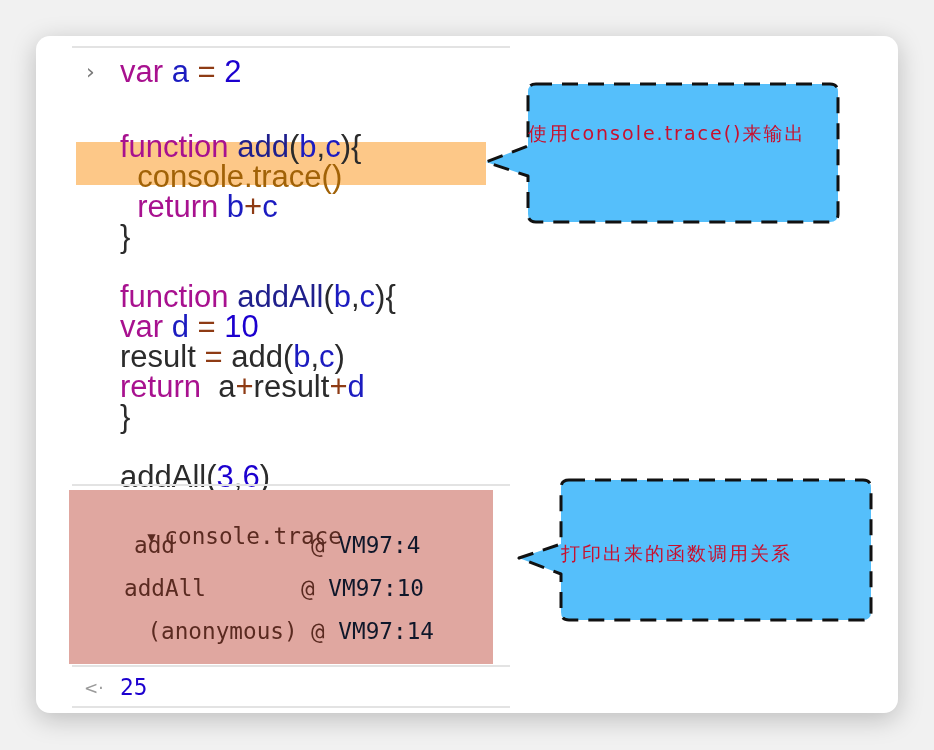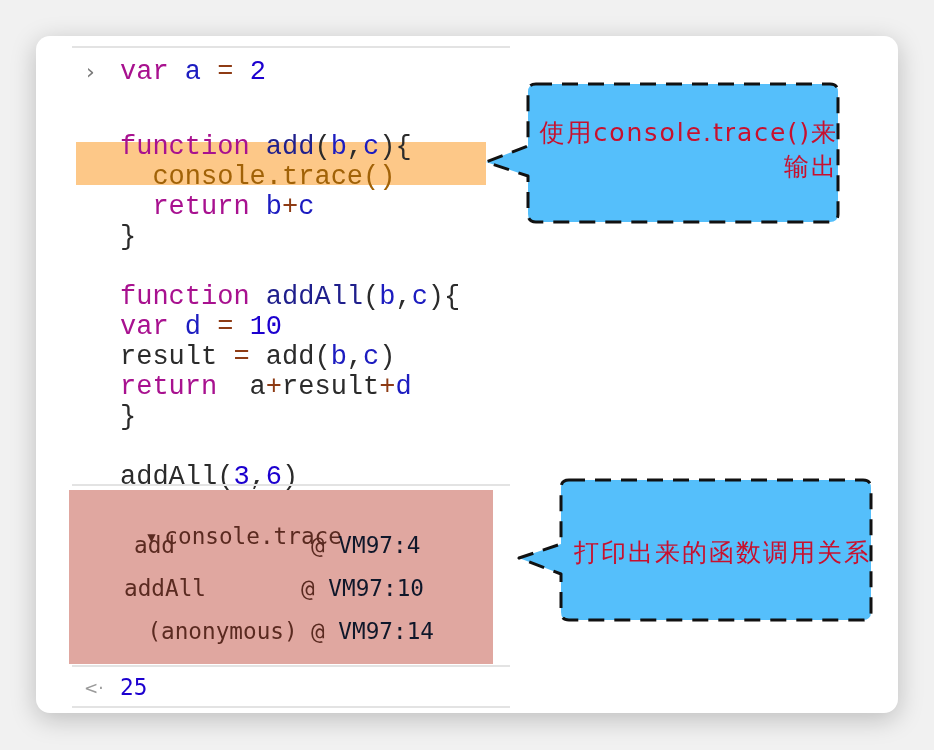--- a/index.html
+++ b/index.html
@@ -19,22 +19,22 @@
       box-shadow: 0 6px 26px rgba(0,0,0,0.22);
     }
     .sep {
       position: absolute;
       left: 72px; width: 438px;
       height: 2px;
       background: #e3e3e3;
     }
     .code {
       position: absolute;
-      font-family: Liberation Mono, monospace;
-      font-size: 27px;
+      font-family: Liberation Sans, sans-serif;
+      font-size: 31px;
       line-height: 30px;
       white-space: pre;
       color: #2b2b2b;
     }
     .code-line { position: absolute; left: 0; white-space: pre; height: 30px; }
     .kw { color: #a8118f; }
     .fn { color: #1f1f8c; }
     .vr { color: #1c1cc0; }
     .num { color: #1c00cf; }
     .op { color: #8e3b14; }
@@ -98,23 +98,23 @@
       color: #1c00cf;
     }
     .bubble {
       position: absolute;
     }
     .bubble svg { position: absolute; left: 0; top: 0; overflow: visible; }
     .bubble-text {
       position: absolute;
       color: #c8102e;
       font-family: "DejaVu Sans", sans-serif;
-      font-size: 25px;
+      font-size: 19px;
       letter-spacing: 2px;
-      text-align: right;
+      text-align: left;
       line-height: 34px;
     }
   </style>
 </head>
 <body>
 
 <div class="card"></div>
 
 <div class="sep" style="top:46px;"></div>
 

